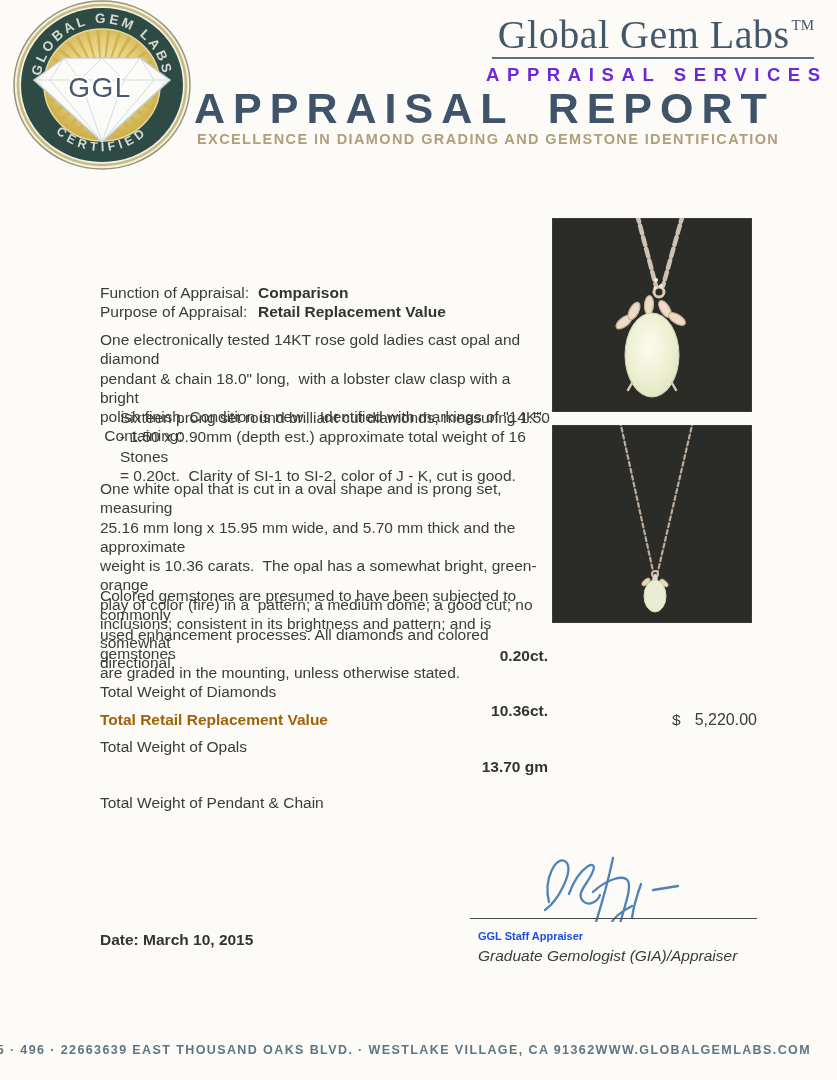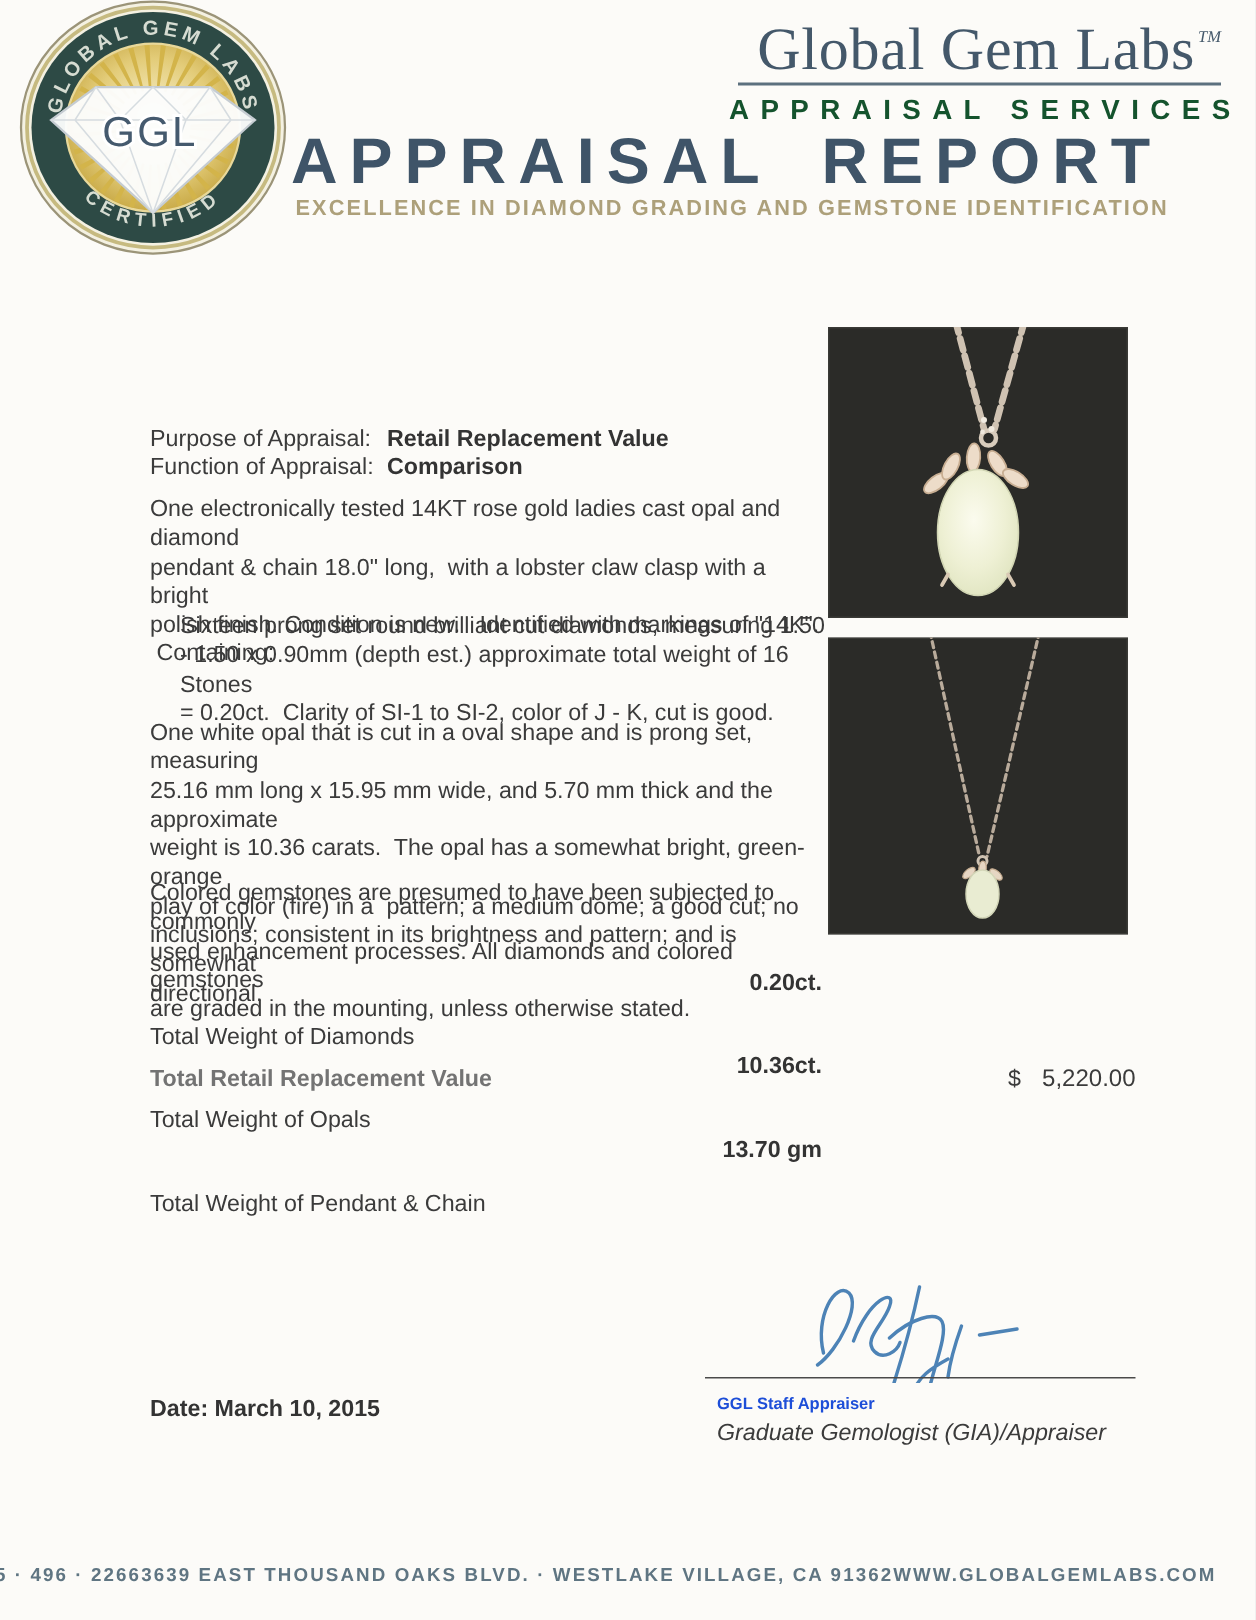--- a/index.html
+++ b/index.html
@@ -9,25 +9,25 @@
     background:#fcfbf8; overflow:hidden; margin:0 auto;
     font-family:"Liberation Sans", sans-serif; color:#3b3b3b;
   }
   
   .logo { position:absolute; left:12px; top:0; width:180px; height:170px; }
   .brand-block { position:absolute; left:478px; top:4px; width:336px; }
   .brand {
     font-family:"Liberation Serif", serif; font-size:40px; font-weight:400;
     color:#44586a; text-align:right; letter-spacing:.5px; line-height:42px; white-space:nowrap;
   }
-  .brand sup { font-size:11px; letter-spacing:0; vertical-align:18px; margin-left:2px;font-style:italic; }
+  .brand sup { font-size:15px; letter-spacing:0; vertical-align:18px; margin-left:2px; }
   .brand-rule { margin-top:1px; height:2px; background:#5c707e; width:322px; margin-left:14px; }
   .division {
     margin-top:5px; margin-left:8px; width:322px;
-    font-size:18.5px; font-weight:bold; color:#14532d;
+    font-size:18.5px; font-weight:bold; color:#6d28d9;
     letter-spacing:7.6px; white-space:nowrap;
   }
   .report-title {
     position:absolute; left:194px; top:84px;
     font-size:43px; font-weight:bold; color:#3f5468;
     letter-spacing:8px; word-spacing:14px; white-space:nowrap;text-align:center;
   }
   .report-tagline {
     position:absolute; left:197px; top:131px;
     font-size:14.5px; font-weight:bold; color:#ada07a;
@@ -45,21 +45,21 @@
   .p3 { top:479px; }
   .p4 { top:586px; }
   
   .photo1 { position:absolute; left:552px; top:218px; width:200px; height:194px; }
   .photo2 { position:absolute; left:552px; top:425px; width:200px; height:198px; }
   
   .totals { position:absolute; left:100px; top:646px; width:448px; }
   .totals-row { display:flex; justify-content:space-between; font-size:15.5px; line-height:19.3px; }
   .totals-row .t-label { color:#3b3b3b;margin-top:36px; }
   .totals-row .t-value { font-weight:bold; color:#333; }
-  .grand-label { position:absolute; left:100px; top:711px; font-size:15.5px; font-weight:bold; color:#737373; }
+  .grand-label { position:absolute; left:100px; top:711px; font-size:15.5px; font-weight:bold; color:#a16207; }
   .grand-currency { position:absolute; left:672px; top:711px; font-size:15.5px; color:#3b3b3b; }
   .grand-value { position:absolute; right:80px; top:711px; font-size:16px; color:#3b3b3b; }
   
   .signature-svg { position:absolute; left:535px; top:850px; width:185px; height:72px; }
   .signature-line { position:absolute; left:470px; top:918px; width:287px; border-top:1.5px solid #4a4a4a; }
   .signer-name { position:absolute; left:478px; top:930px; font-size:11px; font-weight:bold; color:#1d4ed8; }
   .signer-title { position:absolute; left:478px; top:947px; font-size:15.5px; font-style:italic; color:#3b3b3b; }
   .date-line { position:absolute; left:100px; top:931px; font-size:15.5px; font-weight:bold; color:#333; }
   
   .footer {
@@ -106,26 +106,26 @@
     <div class="brand"><span>Global Gem Labs</span><sup>TM</sup></div>
     <div class="brand-rule"></div>
     <div class="division">APPRAISAL SERVICES</div>
   </div>
 
   <div class="report-title">APPRAISAL REPORT</div>
   <div class="report-tagline">EXCELLENCE IN DIAMOND GRADING AND GEMSTONE IDENTIFICATION</div>
 
   <div class="meta bodytext">
     <div class="meta-row">
+      <span class="meta-label">Function of Appraisal:</span>
+      <span class="meta-value">Comparison</span>
+    </div>
+    <div class="meta-row">
       <span class="meta-label">Purpose of Appraisal:</span>
       <span class="meta-value">Retail Replacement Value</span>
-    </div>
-    <div class="meta-row">
-      <span class="meta-label">Function of Appraisal:</span>
-      <span class="meta-value">Comparison</span>
     </div>
   </div>
 
   <div class="para p1 bodytext">One electronically tested 14KT rose gold ladies cast opal and diamond
 pendant &amp; chain 18.0" long,  with a lobster claw clasp with a bright
 polish finish. Condition is new.   Identified with markings of "14K".
  Containing:</div>
   <div class="para p2 bodytext">Sixteen prong set round brilliant cut diamonds, measuring 1.50
 - 1.50 x 0.90mm (depth est.) approximate total weight of 16 Stones
 = 0.20ct.  Clarity of SI-1 to SI-2, color of J - K, cut is good.</div>

